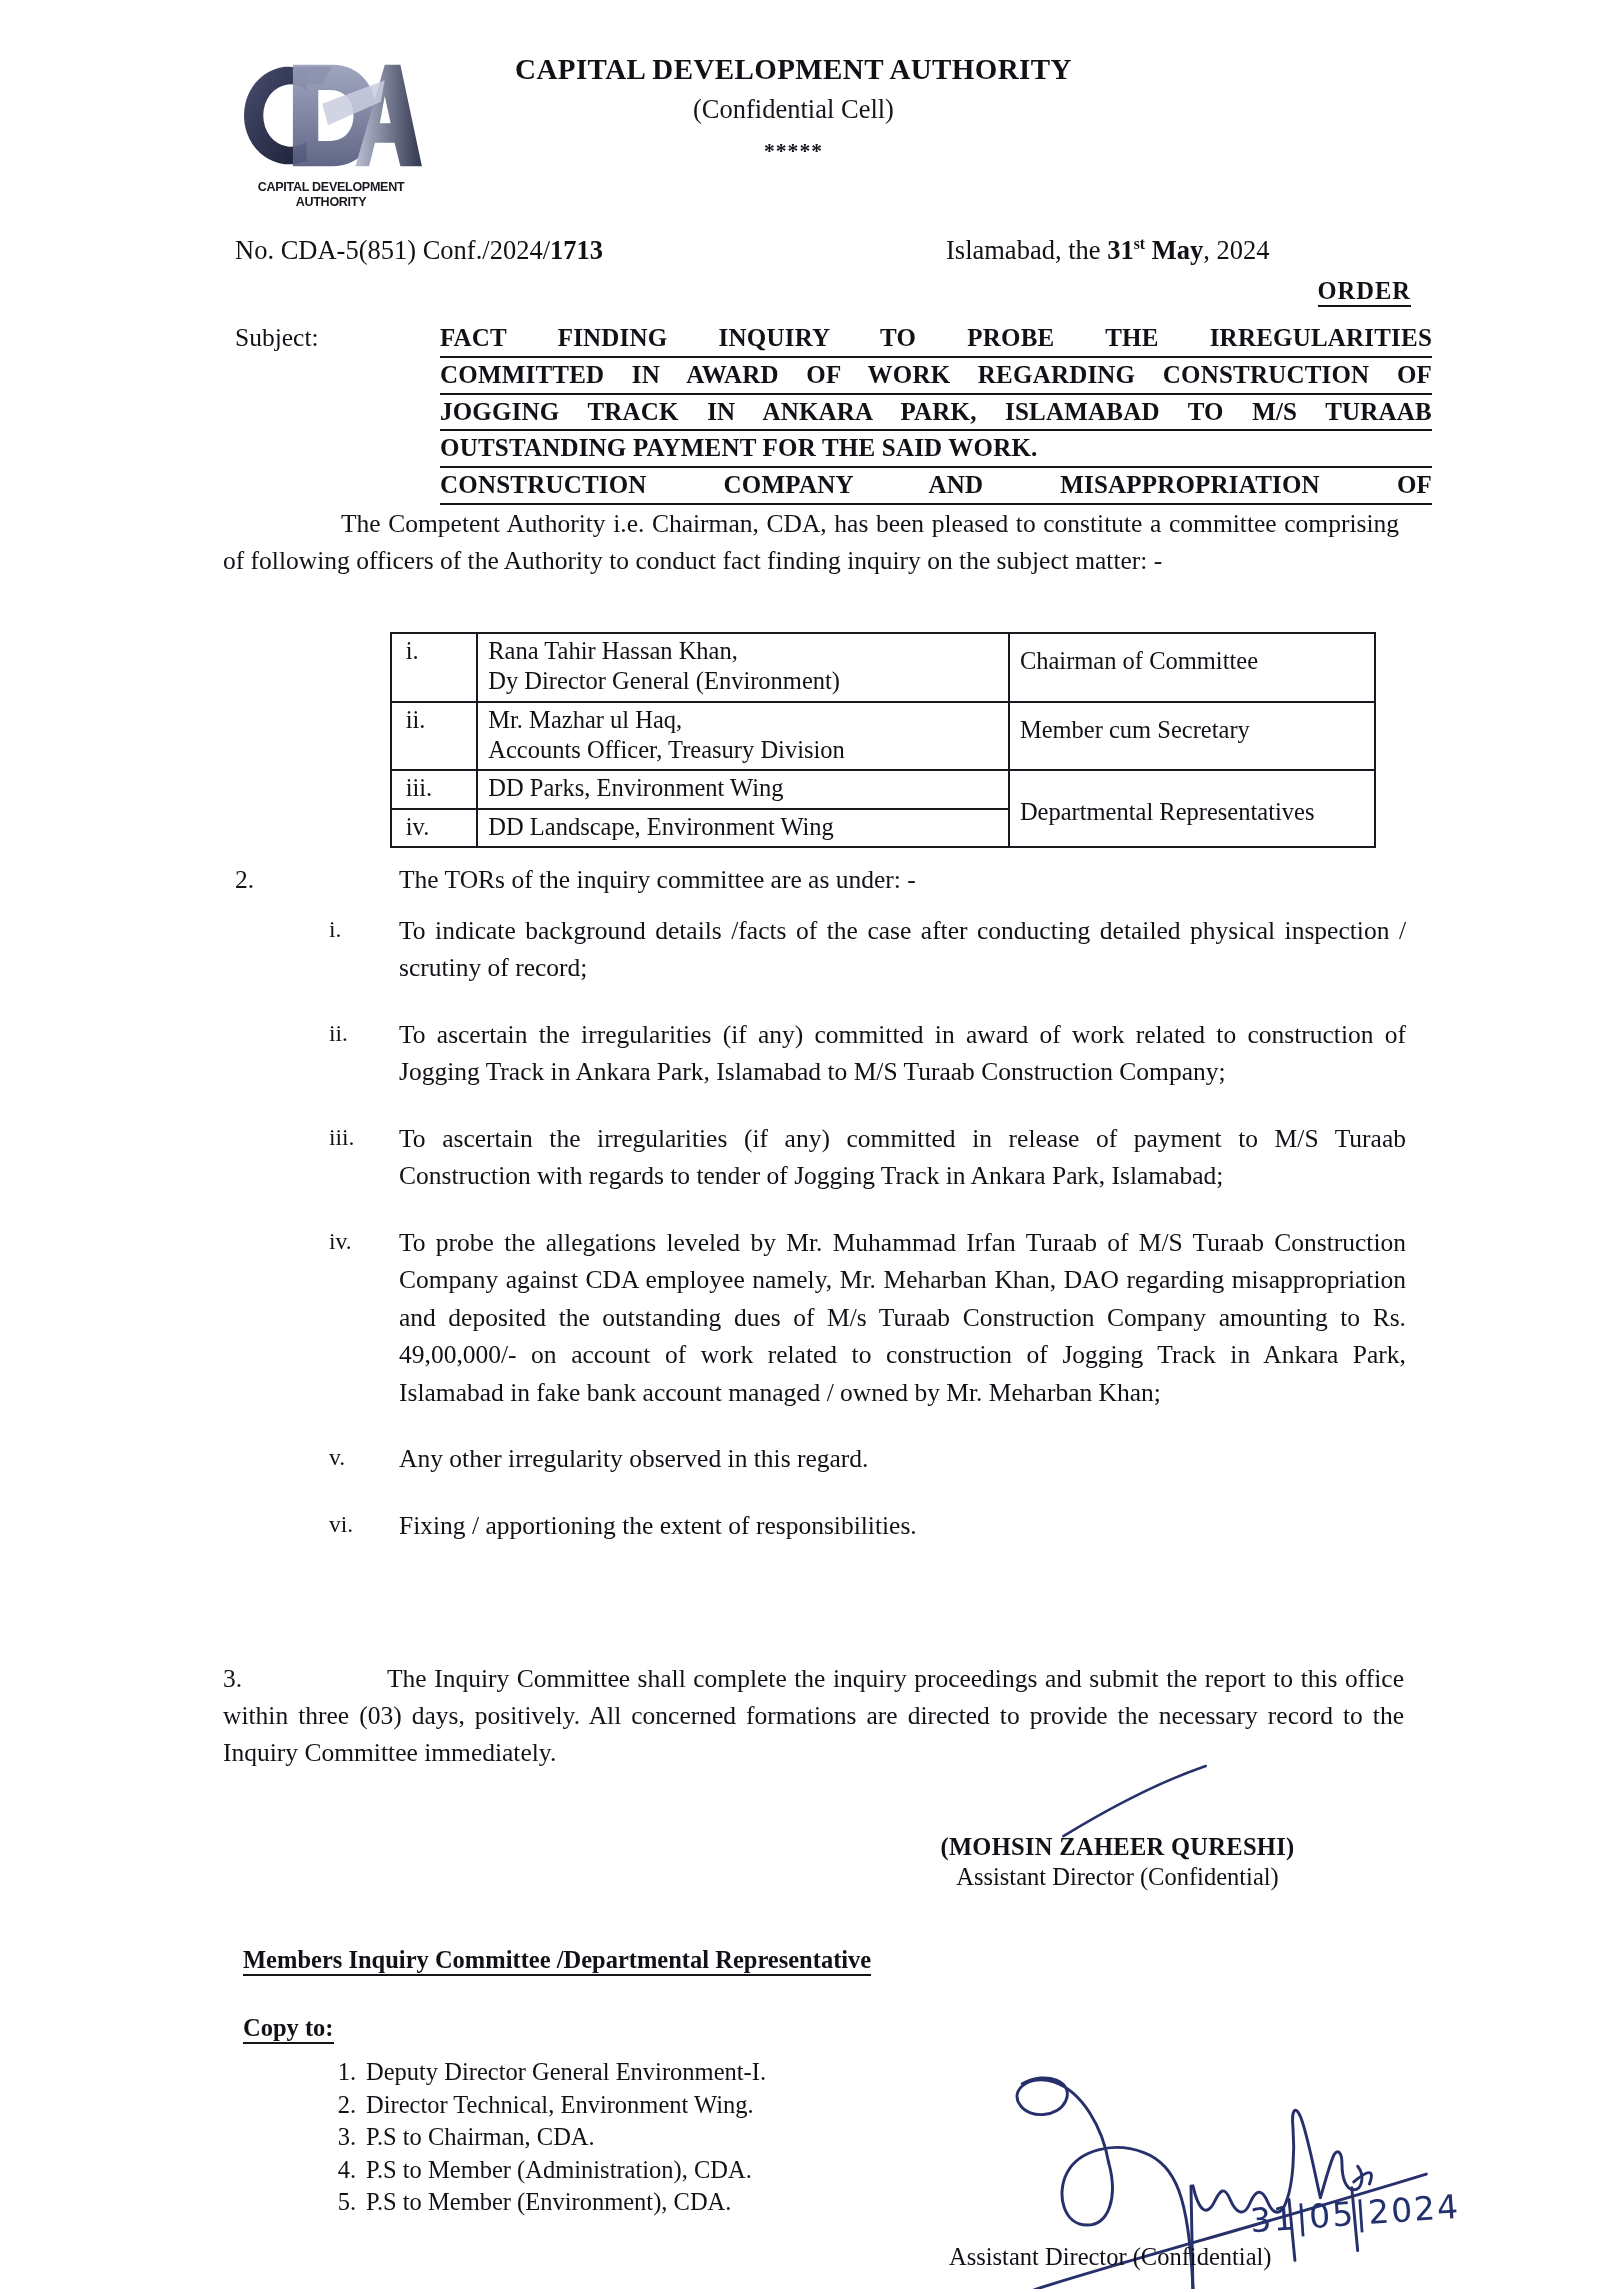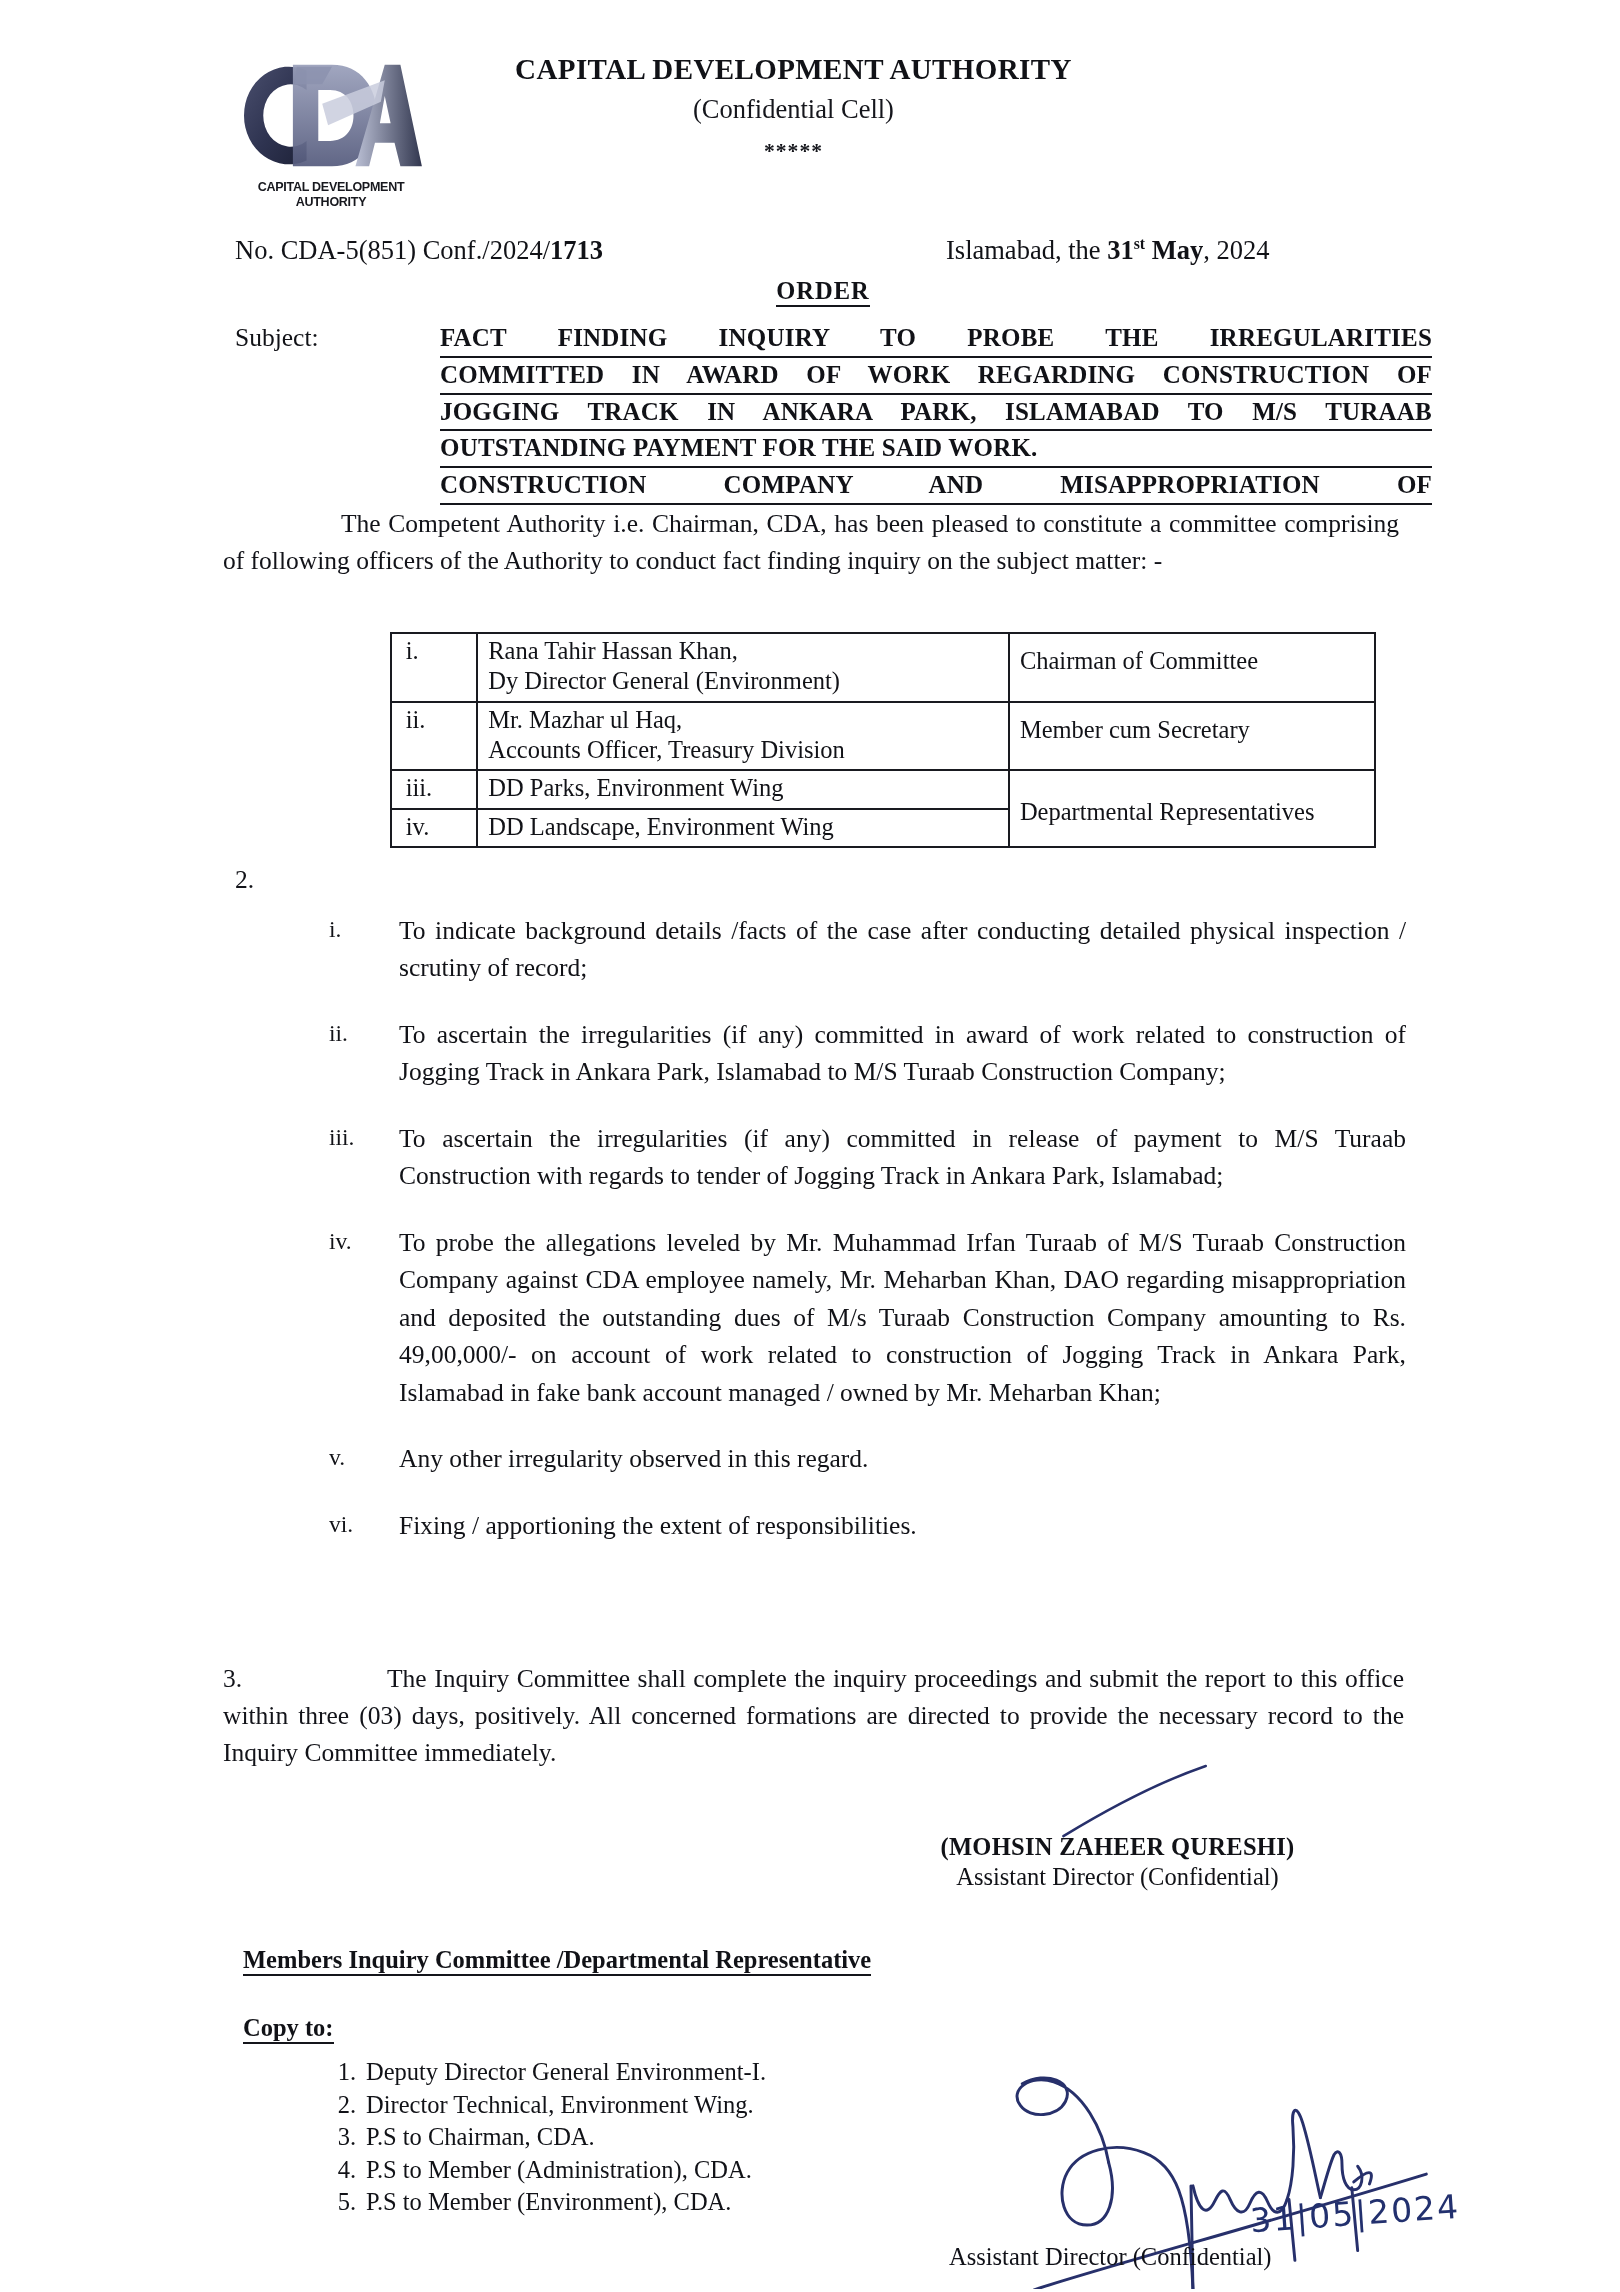--- a/index.html
+++ b/index.html
@@ -88,21 +88,21 @@
   }
   .ref-no { position: absolute; left: 0; top: 0; white-space: nowrap; }
   .ref-no b { font-weight: bold; }
   .ref-date { position: absolute; left: 711px; top: 0; white-space: nowrap; }
   .ref-date b { font-weight: bold; }
   .ref-date sup { font-size: 15.7px; font-weight: bold; }
   .order-word {
     position: absolute;
     left: 235px; top: 277px;
     width: 1176px;
-    text-align: center;
+    text-align: right;
     font-size: 24.5px;
     font-weight: bold;
     letter-spacing: 1px;
   }
   .order-word span { border-bottom: 2.5px solid #14151b; padding-bottom: 1px; }
   
   .subject-row {
     position: absolute;
     left: 235px; top: 321px;
     width: 1166px;
@@ -370,20 +370,21 @@
       </tr>
       <tr>
         <td class="num">iv.</td>
         <td class="name">DD Landscape, Environment Wing</td>
       </tr>
     </tbody>
   </table>
 
   <div class="para" id="tor-lead">
     <span class="n">2.</span>
+    <span class="t">The TORs of the inquiry committee are as under: -</span>
   </div>
 
   <div class="tor-list">
     <div class="tor-item">
       <span class="rn">i.</span>
       <span>To indicate background details /facts of the case after conducting detailed physical inspection / scrutiny of record;</span>
     </div>
     <div class="tor-item">
       <span class="rn">ii.</span>
       <span>To ascertain the irregularities (if any) committed in award of work related to construction of Jogging Track in Ankara Park, Islamabad to M/S Turaab Construction Company;</span>

